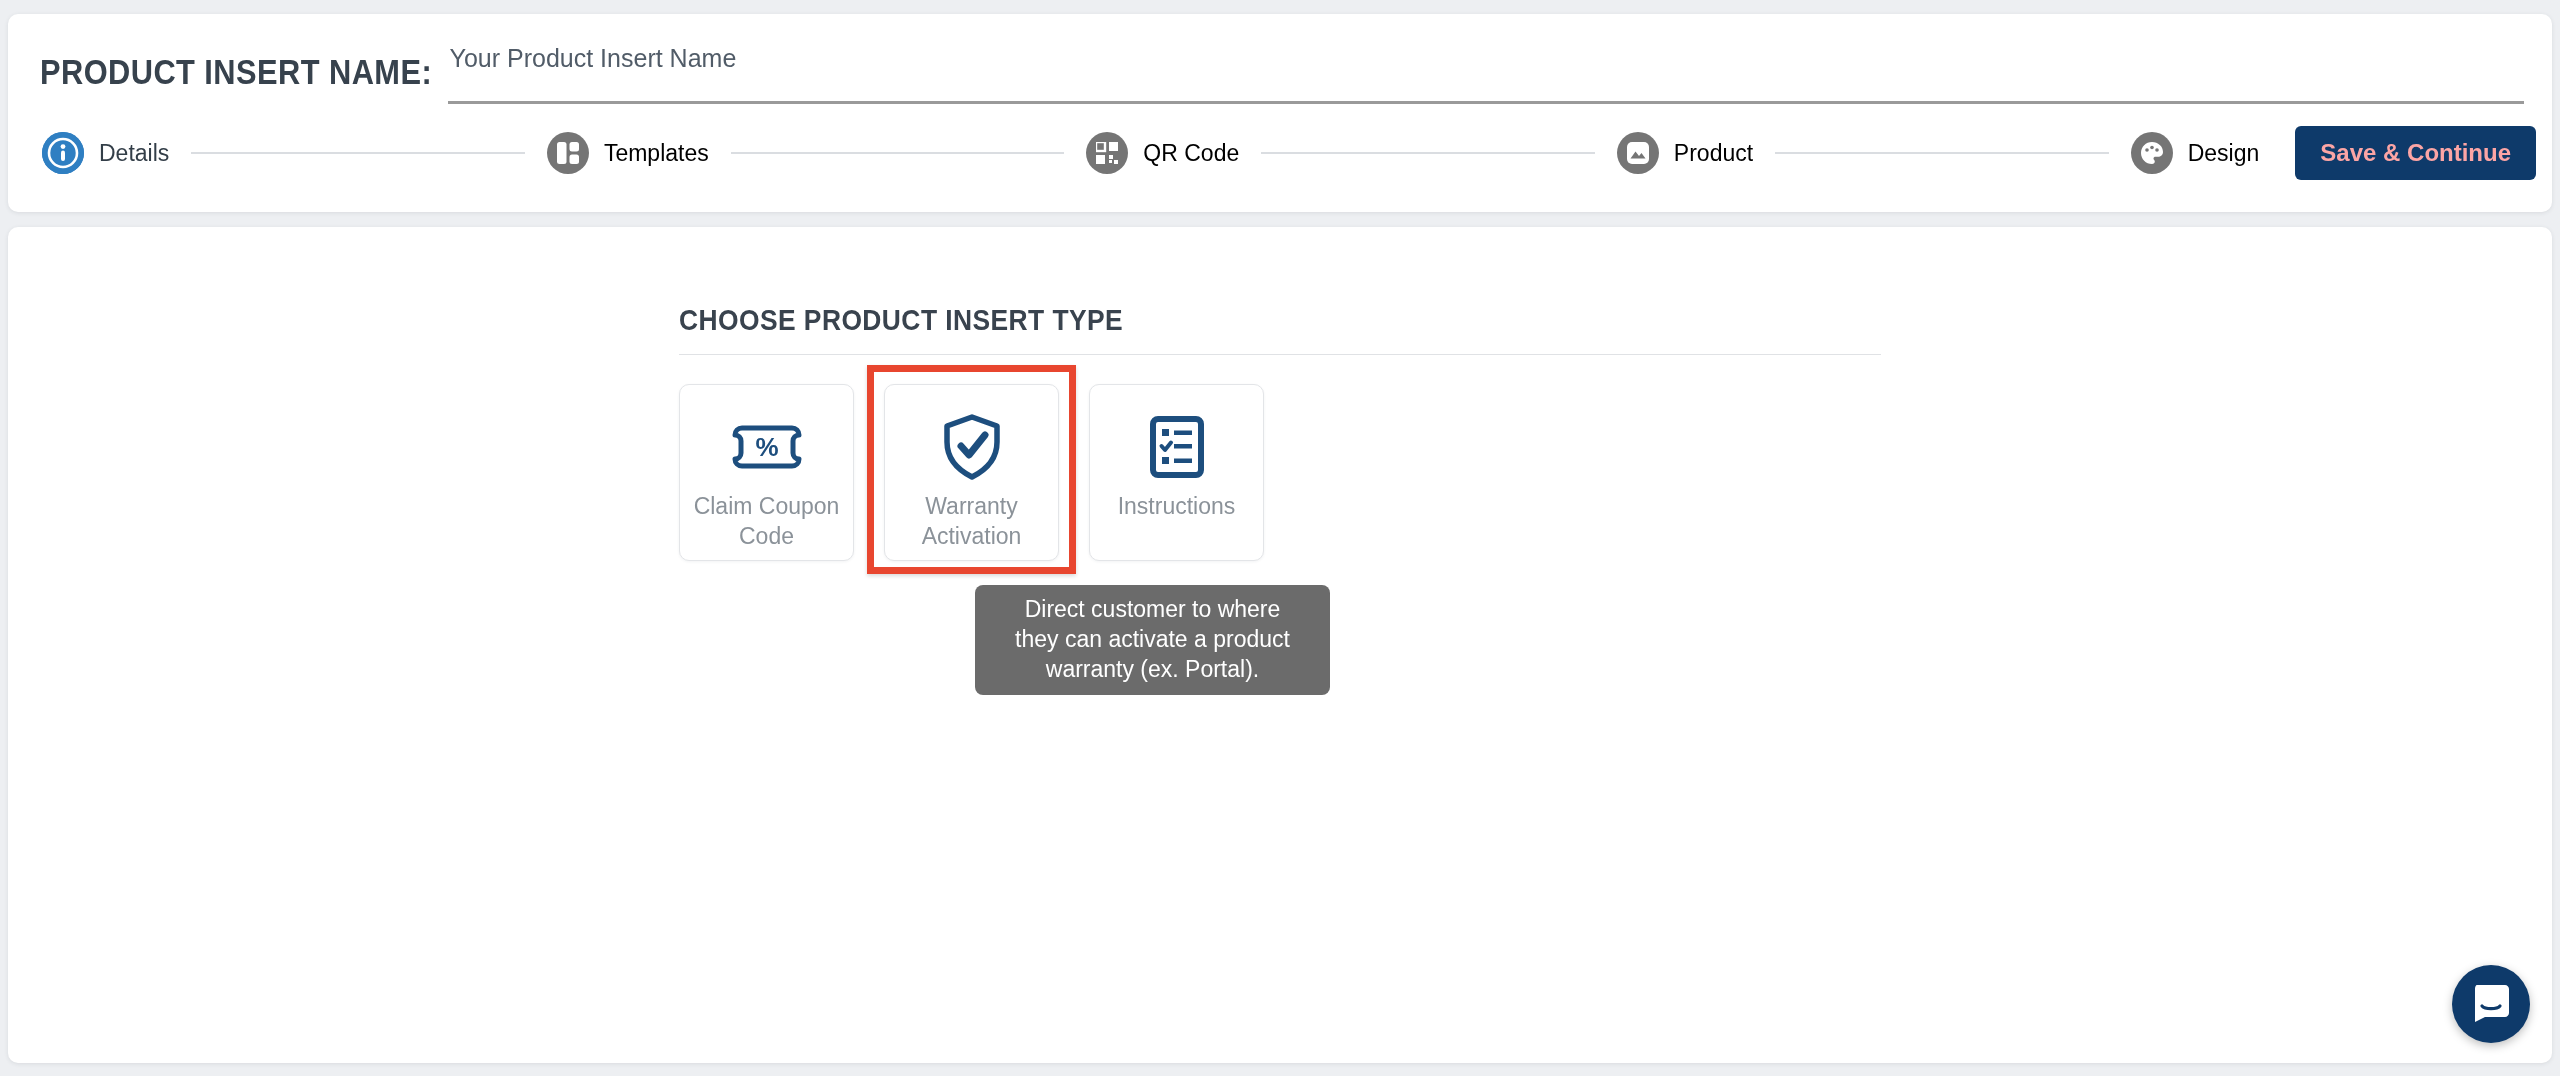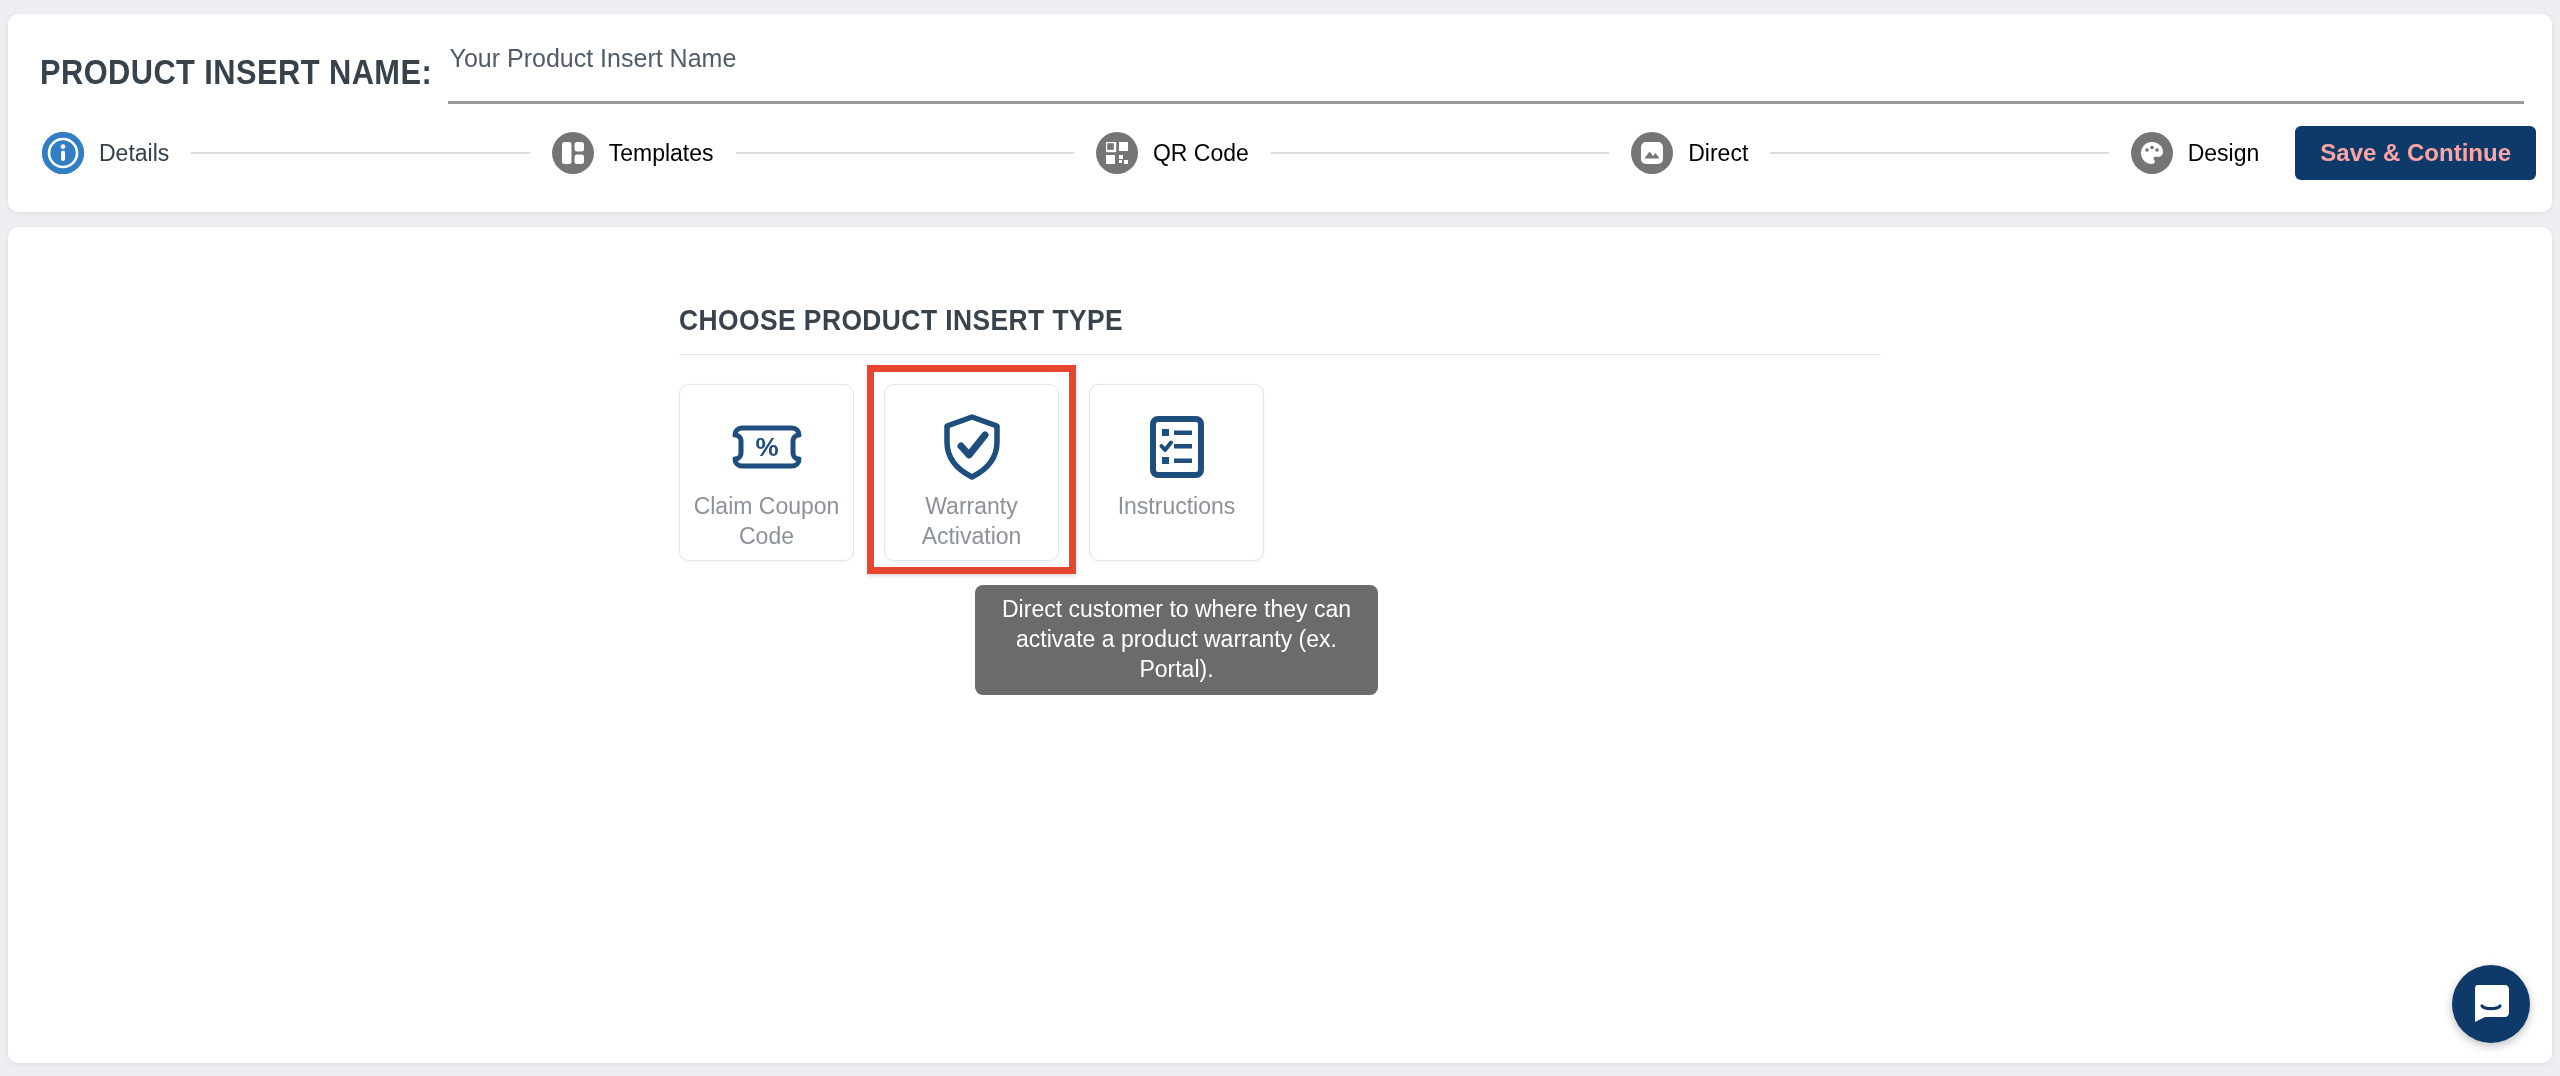--- a/index.html
+++ b/index.html
@@ -85,21 +85,21 @@
   }
   .card-wrap { position: relative; }
   .red-frame {
     position: absolute; left: -17px; top: -19px; right: 13px; bottom: -13px;
     border: 7px solid #e8462f; z-index: 2; pointer-events: none;
     box-shadow: 0 2px 4px rgba(0,0,0,0.15);
   }
 
   .tooltip {
     position: absolute; left: 296px; top: 201px;
-    width: 403px; min-height: 94px;
+    width: 355px; min-height: 94px;
     background: #6b6b6b; border-radius: 8px;
     color: #ffffff; font-size: 23px; line-height: 1.3;
     display: flex; align-items: center; justify-content: center;
     text-align: center; padding: 10px 26px; z-index: 3;
   }
 
   
   .chat-launcher {
     position: absolute; right: 30px; bottom: 33px;
     width: 78px; height: 78px; border-radius: 50%;
@@ -162,21 +162,21 @@
 
     <div class="connector"></div>
 
     <div class="step">
       <span class="step-circle">
         <svg width="24" height="24" viewBox="0 0 24 24">
           <rect x="1" y="1" width="22" height="22" rx="5" fill="#ffffff"></rect>
           <path d="M4.5 17.5 L9.5 10.5 L13 15 L15.5 12 L19.5 17.5 Z" fill="#757575"></path>
         </svg>
       </span>
-      <span class="step-label">Direct</span>
+      <span class="step-label">Product</span>
     </div>
 
     <div class="connector"></div>
 
     <div class="step">
       <span class="step-circle">
         <svg width="24" height="24" viewBox="0 0 24 24">
           <path d="M12 1 C5.9 1 1 5.9 1 12 C1 18.1 5.9 23 12 23 C13.7 23 14.8 21.9 14.8 20.5 C14.8 19.7 14.4 19.2 14 18.7 C13.7 18.3 13.5 18 13.5 17.5 C13.5 16.4 14.4 15.8 15.5 15.8 L18 15.8 C20.8 15.8 23 13.7 23 11 C23 5.4 18.1 1 12 1 Z" fill="#ffffff"></path>
           <circle cx="7" cy="9" r="1.8" fill="#757575"></circle>
           <circle cx="12" cy="6.5" r="1.8" fill="#757575"></circle>

